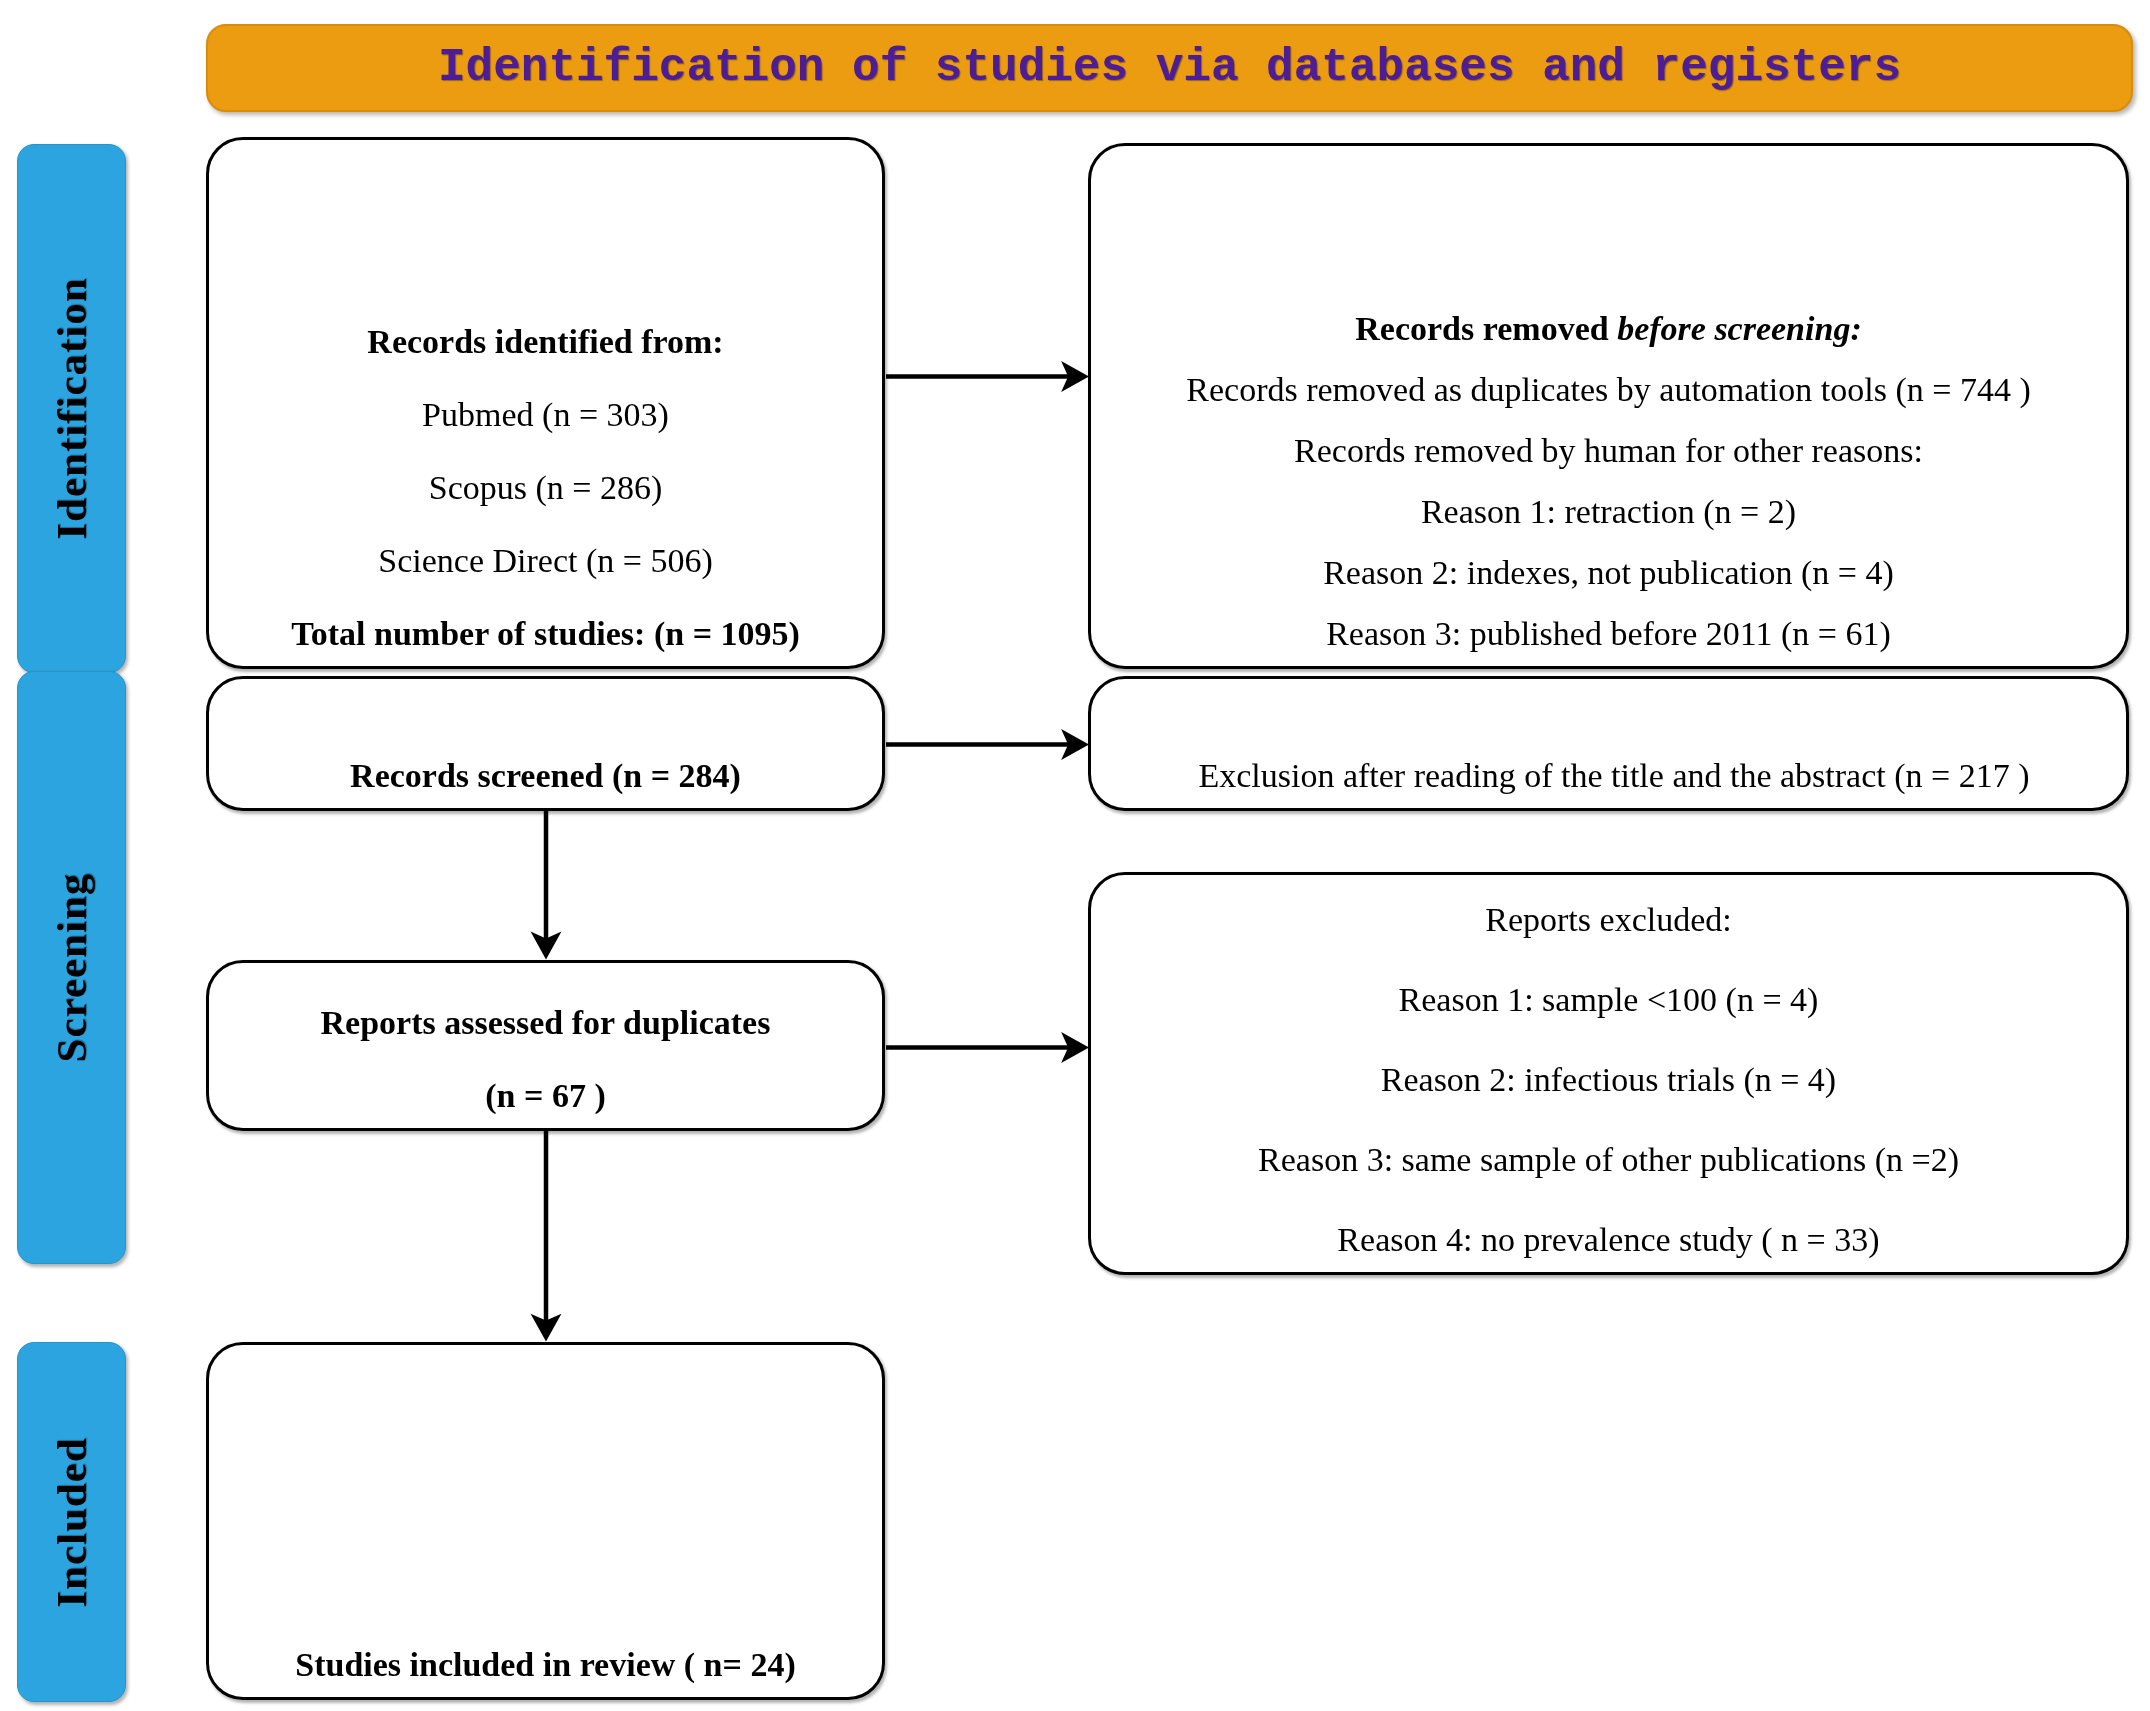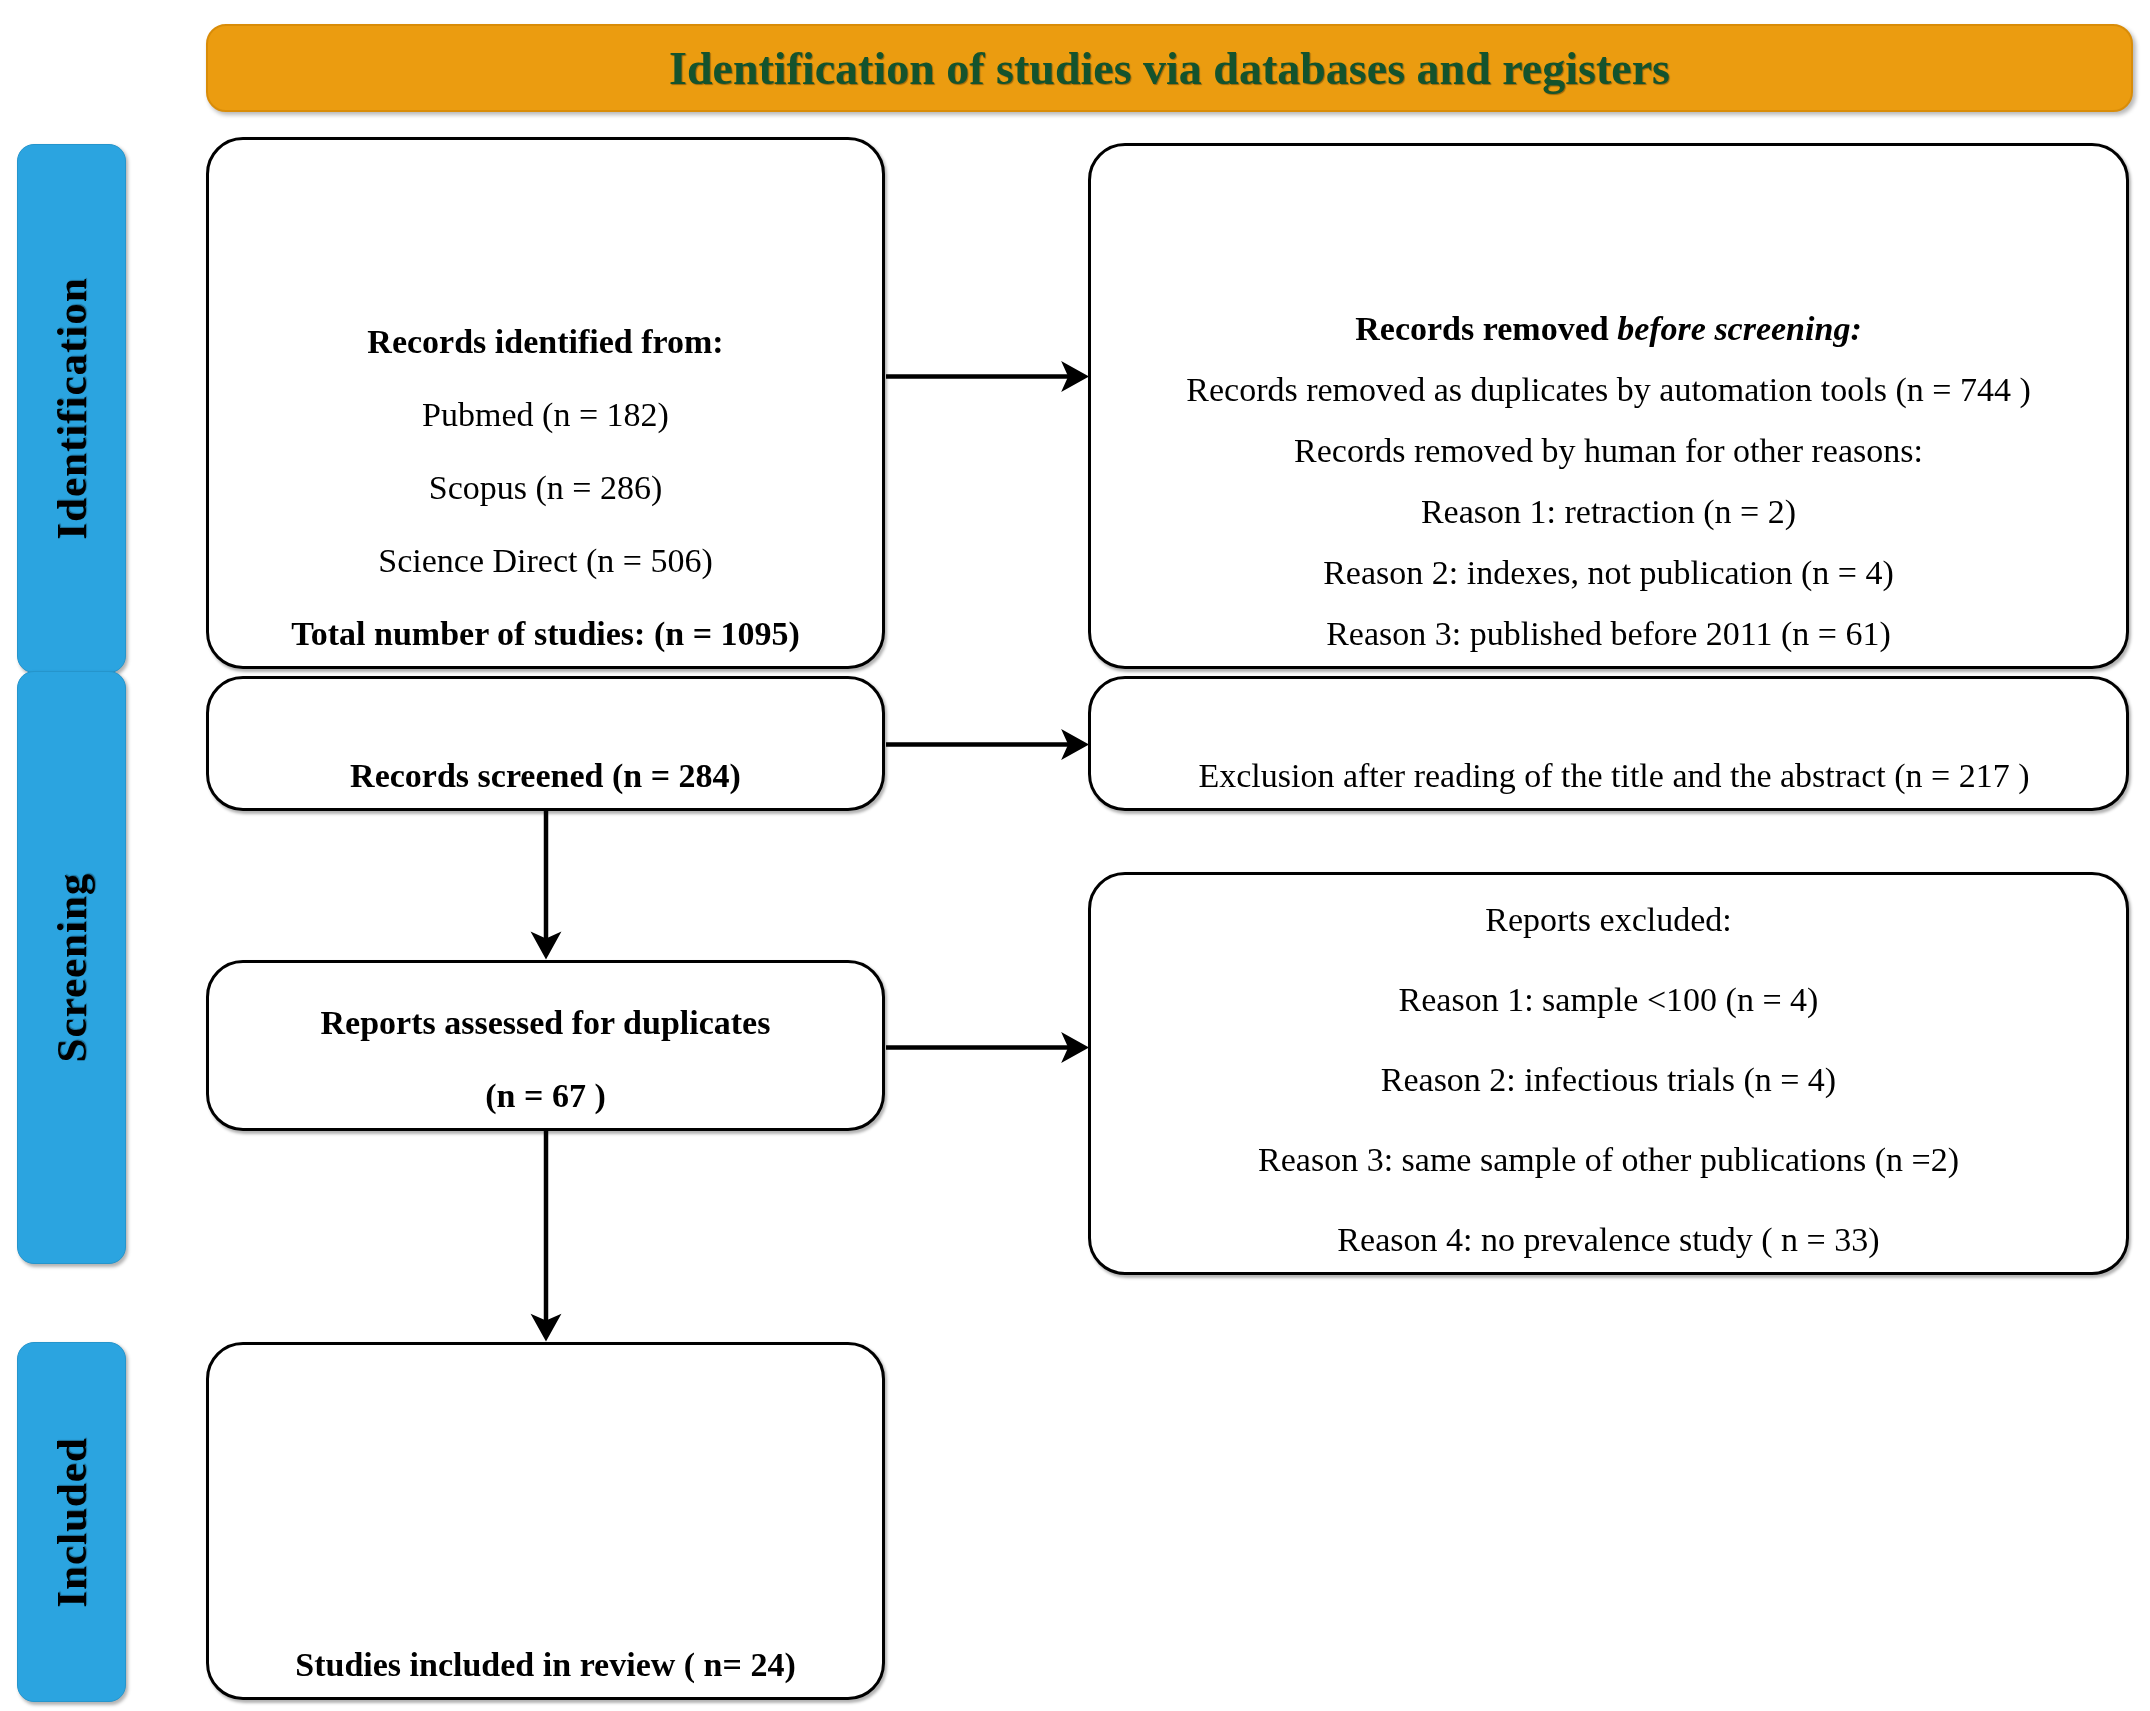--- a/index.html
+++ b/index.html
@@ -46,23 +46,24 @@
     border: 2px solid #D98C08;
     border-radius: 20px;
     box-shadow: 2.5px 3px 4px rgba(0,0,0,0.28);
     display: flex;
     align-items: center;
     justify-content: center;
   }
   .header-band .header-text {
     font-weight: bold;
     font-size: 46px;
-    color: #14532d;
+    color: #4c1d95;
     text-shadow: 1px 1px 1px rgba(0,0,0,0.35);
     white-space: nowrap;
+    font-family: Liberation Mono, monospace;
   }
 
   
   .flow-box {
     position: absolute;
     background: #ffffff;
     border: 3.5px solid #000000;
     border-radius: 37px;
     box-sizing: border-box;
     display: flex;
@@ -106,21 +107,21 @@
   <div class="stage-bar" style="left:17px; top:671px; width:107px; height:591px;">
     <span class="stage-text">Screening</span>
   </div>
 
   <div class="stage-bar" style="left:17px; top:1342px; width:107px; height:358px;">
     <span class="stage-text">Included</span>
   </div>
 
   <div class="flow-box" style="left:206px; top:137px; width:679px; height:532px;">
     <p class="line bold">Records identified from:</p>
-    <p class="line gap-md">Pubmed (n = 182)</p>
+    <p class="line gap-md">Pubmed (n = 303)</p>
     <p class="line gap-md">Scopus (n = 286)</p>
     <p class="line gap-md">Science Direct (n = 506)</p>
     <p class="line bold gap-md">Total number of studies: (n = 1095)</p>
   </div>
 
   <div class="flow-box" style="left:1088px; top:143px; width:1041px; height:526px;">
     <p class="line bold">
       <span>Records removed </span><span class="ital">before screening:</span>
     </p>
     <p class="line gap-sm">Records removed as duplicates by automation tools (n = 744 )</p>

